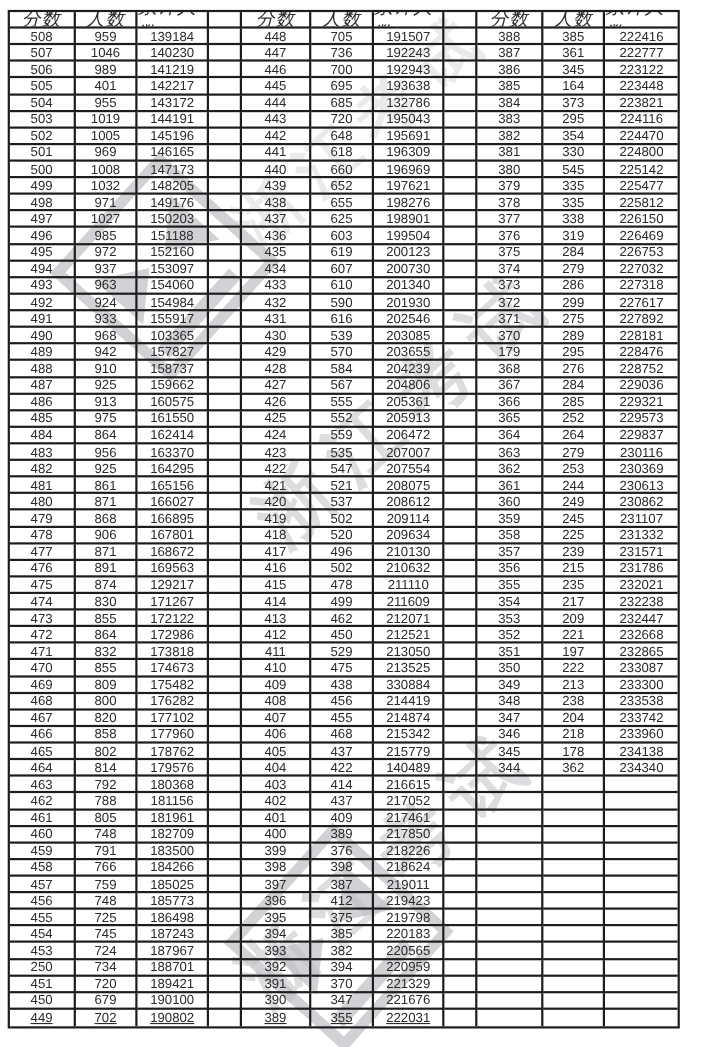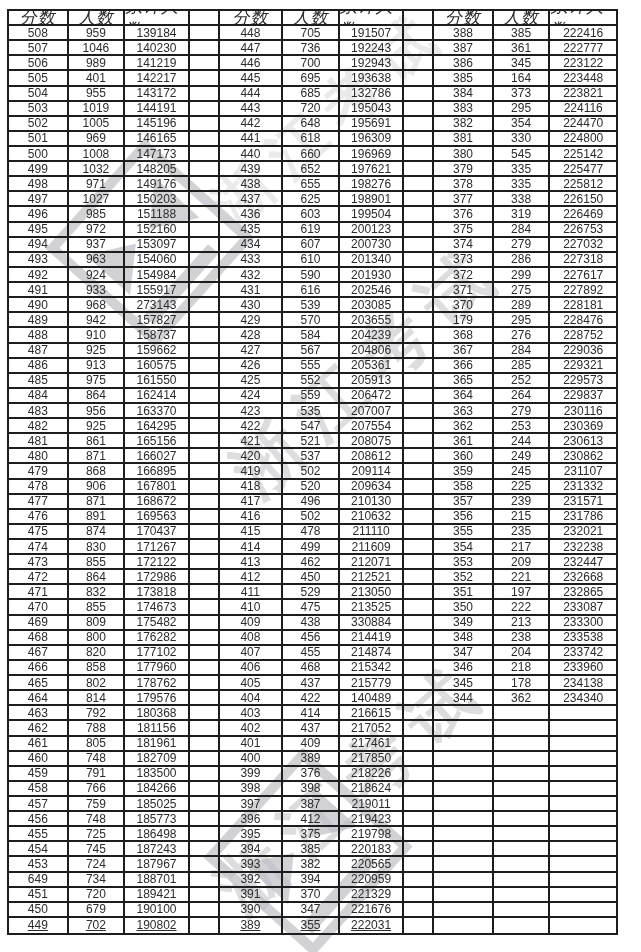--- a/index.html
+++ b/index.html
@@ -296,21 +296,21 @@
     <div class="c sp"></div>
     <div class="c num">431</div>
     <div class="c num">616</div>
     <div class="c num">202546</div>
     <div class="c sp"></div>
     <div class="c num">371</div>
     <div class="c num">275</div>
     <div class="c num">227892</div>
     <div class="c num">490</div>
     <div class="c num">968</div>
-    <div class="c num">273143</div>
+    <div class="c num">103365</div>
     <div class="c sp"></div>
     <div class="c num">430</div>
     <div class="c num">539</div>
     <div class="c num">203085</div>
     <div class="c sp"></div>
     <div class="c num">370</div>
     <div class="c num">289</div>
     <div class="c num">228181</div>
     <div class="c num">489</div>
     <div class="c num">942</div>
@@ -461,21 +461,21 @@
     <div class="c sp"></div>
     <div class="c num">416</div>
     <div class="c num">502</div>
     <div class="c num">210632</div>
     <div class="c sp"></div>
     <div class="c num">356</div>
     <div class="c num">215</div>
     <div class="c num">231786</div>
     <div class="c num">475</div>
     <div class="c num">874</div>
-    <div class="c num">170437</div>
+    <div class="c num">129217</div>
     <div class="c sp"></div>
     <div class="c num">415</div>
     <div class="c num">478</div>
     <div class="c num">211110</div>
     <div class="c sp"></div>
     <div class="c num">355</div>
     <div class="c num">235</div>
     <div class="c num">232021</div>
     <div class="c num">474</div>
     <div class="c num">830</div>
@@ -712,21 +712,21 @@
     <div class="c num">724</div>
     <div class="c num">187967</div>
     <div class="c sp"></div>
     <div class="c num">393</div>
     <div class="c num">382</div>
     <div class="c num">220565</div>
     <div class="c sp"></div>
     <div class="c num"></div>
     <div class="c num"></div>
     <div class="c num"></div>
-    <div class="c num">649</div>
+    <div class="c num">250</div>
     <div class="c num">734</div>
     <div class="c num">188701</div>
     <div class="c sp"></div>
     <div class="c num">392</div>
     <div class="c num">394</div>
     <div class="c num">220959</div>
     <div class="c sp"></div>
     <div class="c num"></div>
     <div class="c num"></div>
     <div class="c num"></div>

